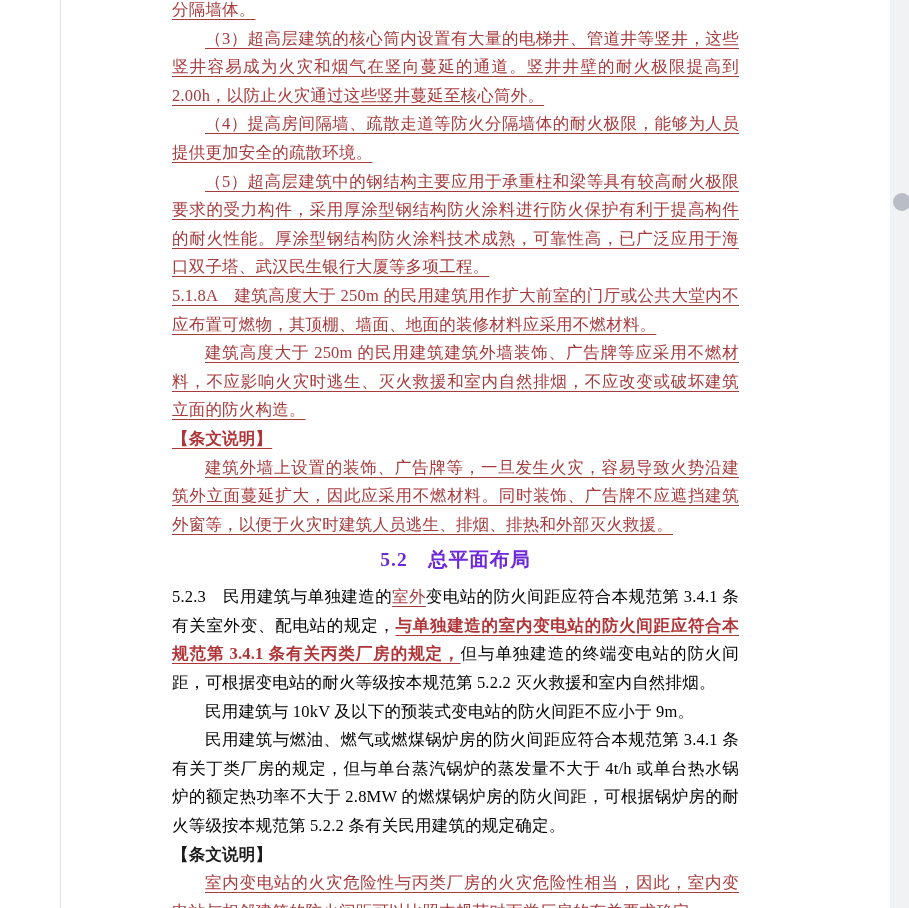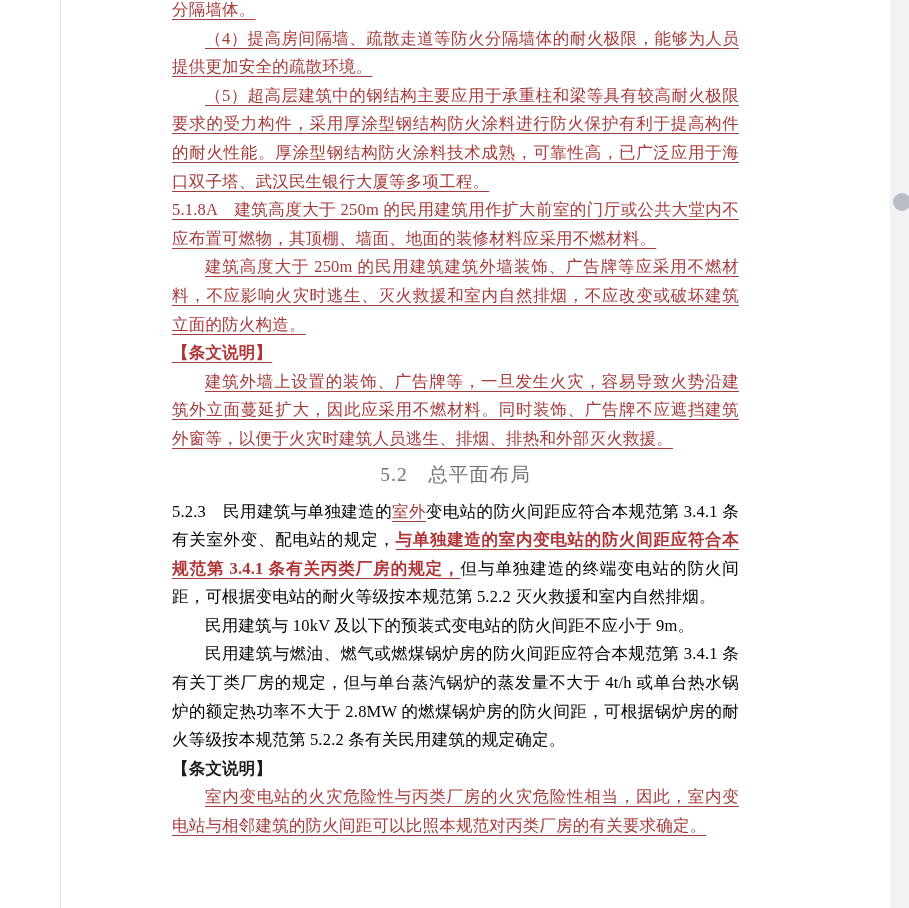--- a/index.html
+++ b/index.html
@@ -47,22 +47,22 @@
   .seg-red-bold {
     color: #b03538;
     font-weight: bold;
     text-decoration: underline;
     text-decoration-thickness: 1px;
     text-underline-offset: 4px;
     text-decoration-color: #b03538;
   }
 
   .heading {
-    font-weight: normal;
-    color: #737373;
+    font-weight: bold;
+    color: #6d28d9;
     text-align: center;
     text-indent: 0 !important;
     font-size: 19.5px;
     line-height: 27px;
     margin: 7px 0 10px 0 !important;
     letter-spacing: 1px;
   }
 
   
   .scroll-track {
@@ -80,20 +80,21 @@
     cursor: pointer;
   }
 </style>
 </head>
 <body>
 
 <div class="viewer">
   <div class="page">
     <div class="content">
         <p><span class="seg-red">分隔墙体。</span></p>
+        <p class="indent"><span class="seg-red">（3）超高层建筑的核心筒内设置有大量的电梯井、管道井等竖井，这些竖井容易成为火灾和烟气在竖向蔓延的通道。竖井井壁的耐火极限提高到 2.00h，以防止火灾通过这些竖井蔓延至核心筒外。</span></p>
         <p class="indent"><span class="seg-red">（4）提高房间隔墙、疏散走道等防火分隔墙体的耐火极限，能够为人员提供更加安全的疏散环境。</span></p>
         <p class="indent"><span class="seg-red">（5）超高层建筑中的钢结构主要应用于承重柱和梁等具有较高耐火极限要求的受力构件，采用厚涂型钢结构防火涂料进行防火保护有利于提高构件的耐火性能。厚涂型钢结构防火涂料技术成熟，可靠性高，已广泛应用于海口双子塔、武汉民生银行大厦等多项工程。</span></p>
         <p><span class="seg-red">5.1.8A　建筑高度大于 250m 的民用建筑用作扩大前室的门厅或公共大堂内不应布置可燃物，其顶棚、墙面、地面的装修材料应采用不燃材料。</span></p>
         <p class="indent"><span class="seg-red">建筑高度大于 250m 的民用建筑建筑外墙装饰、广告牌等应采用不燃材料，不应影响火灾时逃生、灭火救援和室内自然排烟，不应改变或破坏建筑立面的防火构造。</span></p>
         <p><span class="seg-red-bold">【条文说明】</span></p>
         <p class="indent"><span class="seg-red">建筑外墙上设置的装饰、广告牌等，一旦发生火灾，容易导致火势沿建筑外立面蔓延扩大，因此应采用不燃材料。同时装饰、广告牌不应遮挡建筑外窗等，以便于火灾时建筑人员逃生、排烟、排热和外部灭火救援。</span></p>
         <p class="heading">5.2　总平面布局</p>
         <p><span class="seg-black">5.2.3　民用建筑与单独建造的</span><span class="seg-red">室外</span><span class="seg-black">变电站的防火间距应符合本规范第 3.4.1 条有关室外变、配电站的规定，</span><span class="seg-red-bold">与单独建造的室内变电站的防火间距应符合本规范第 3.4.1 条有关丙类厂房的规定，</span><span class="seg-black">但与单独建造的终端变电站的防火间距，可根据变电站的耐火等级按本规范第 5.2.2 灭火救援和室内自然排烟。</span></p>
         <p class="indent"><span class="seg-black">民用建筑与 10kV 及以下的预装式变电站的防火间距不应小于 9m。</span></p>
         <p class="indent"><span class="seg-black">民用建筑与燃油、燃气或燃煤锅炉房的防火间距应符合本规范第 3.4.1 条有关丁类厂房的规定，但与单台蒸汽锅炉的蒸发量不大于 4t/h 或单台热水锅炉的额定热功率不大于 2.8MW 的燃煤锅炉房的防火间距，可根据锅炉房的耐火等级按本规范第 5.2.2 条有关民用建筑的规定确定。</span></p>

